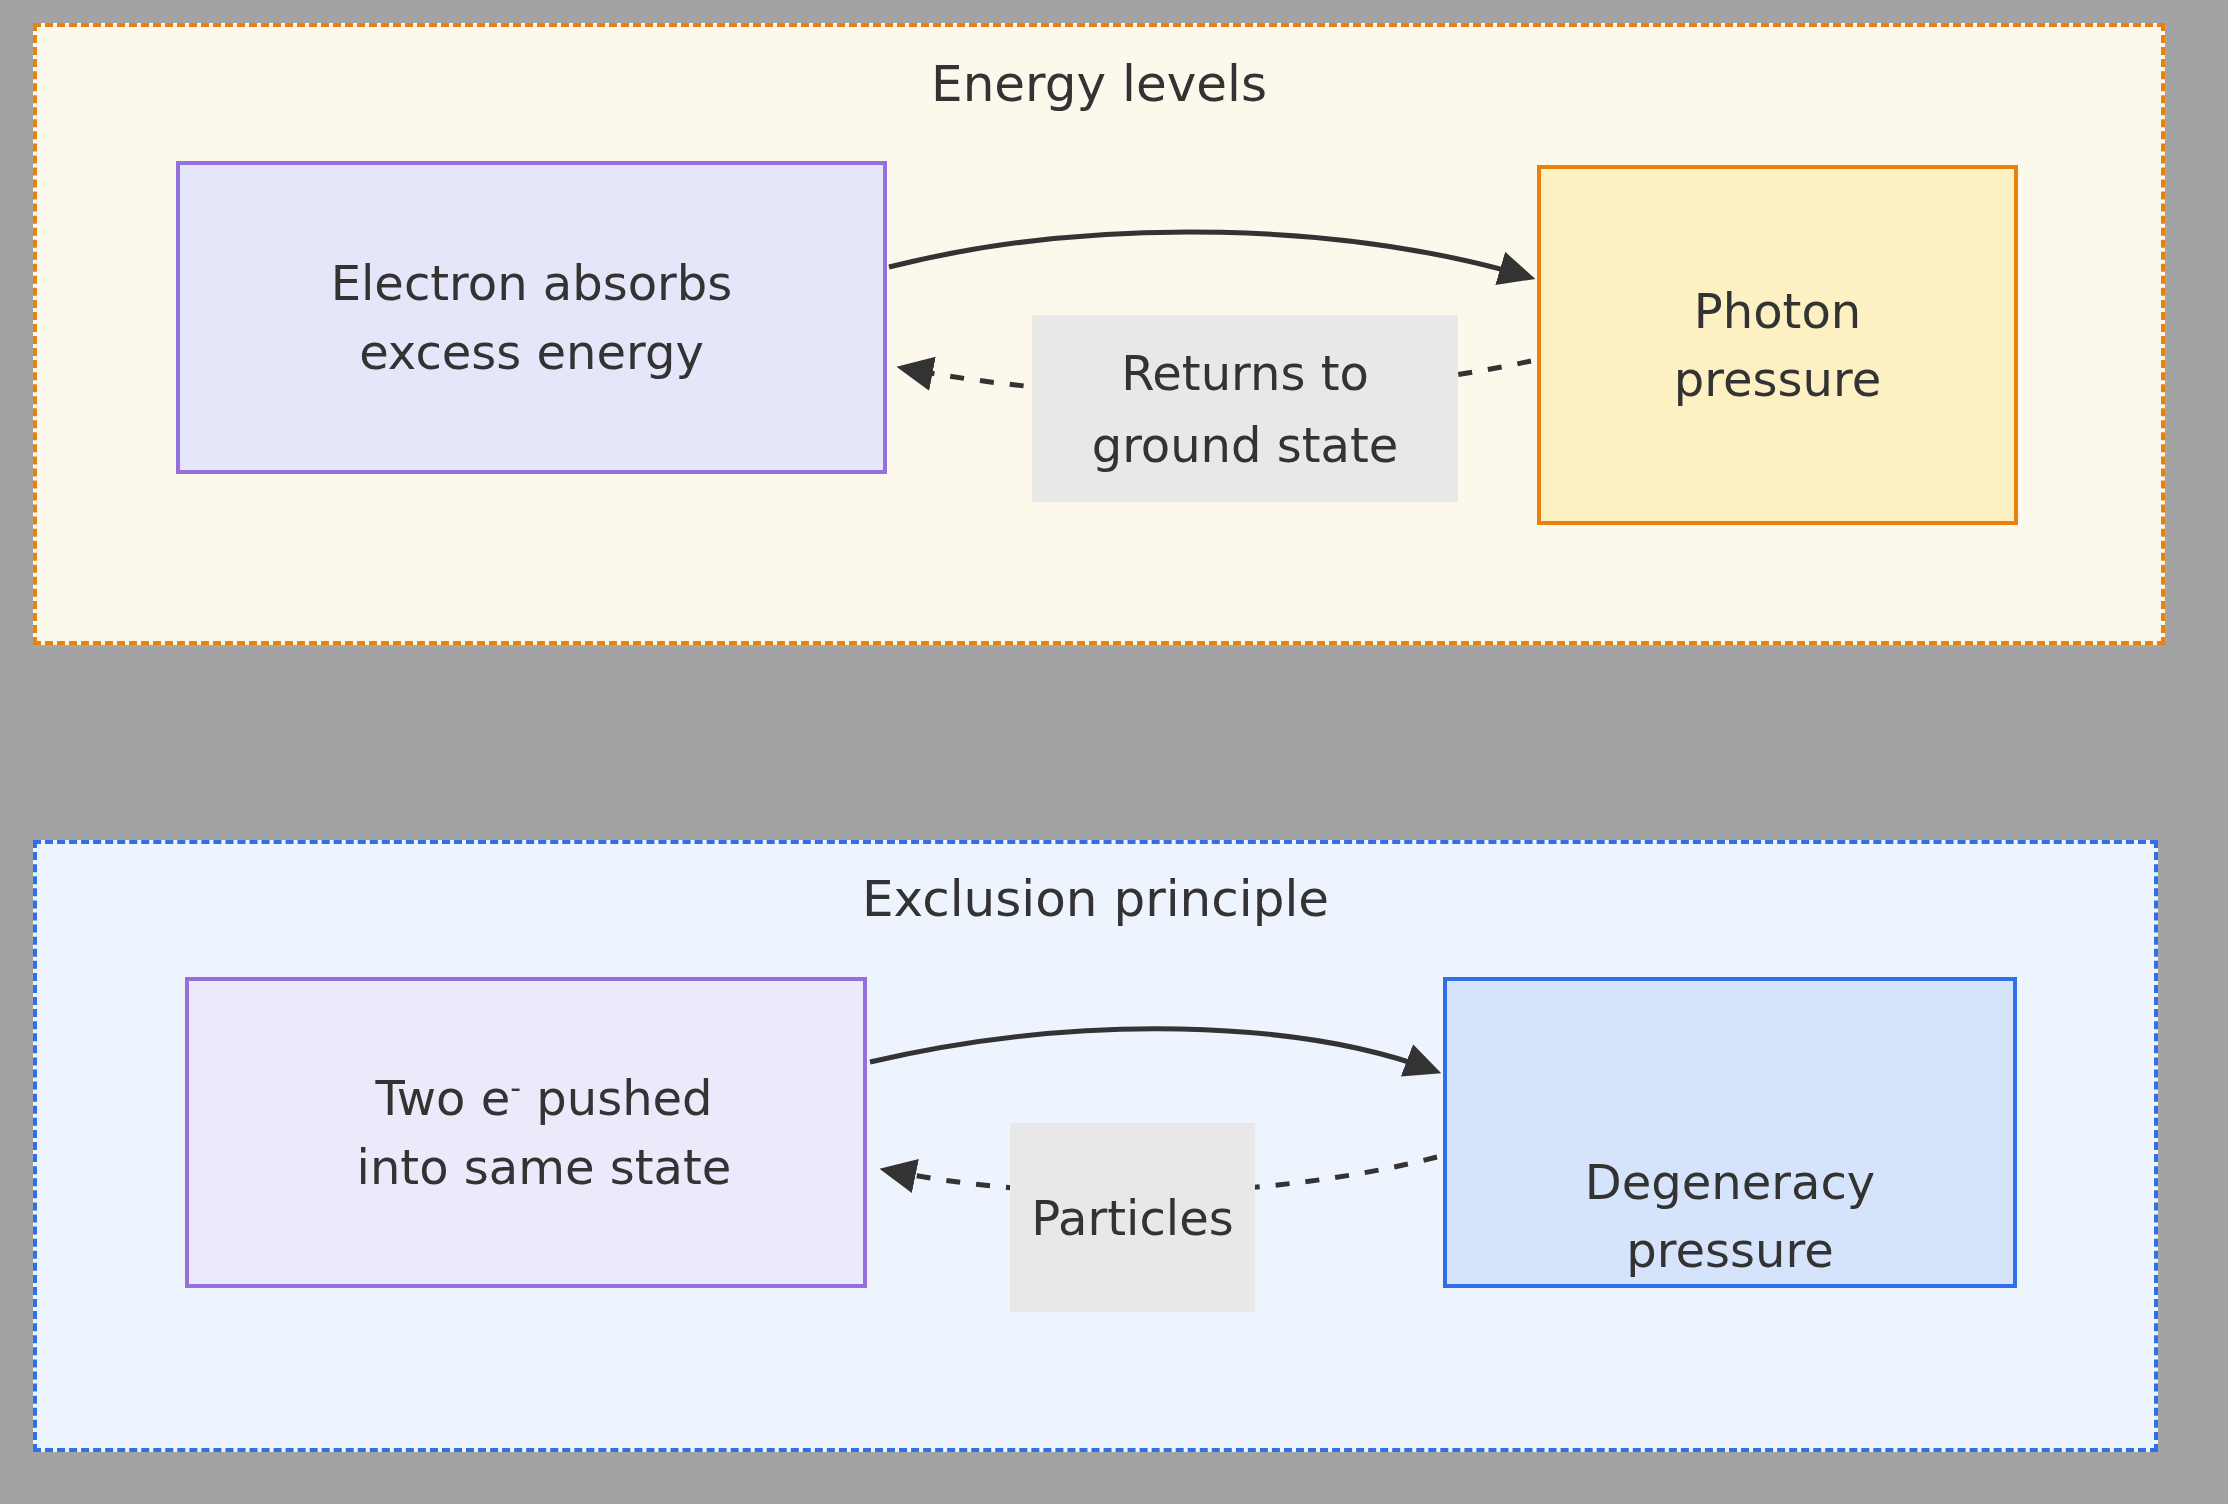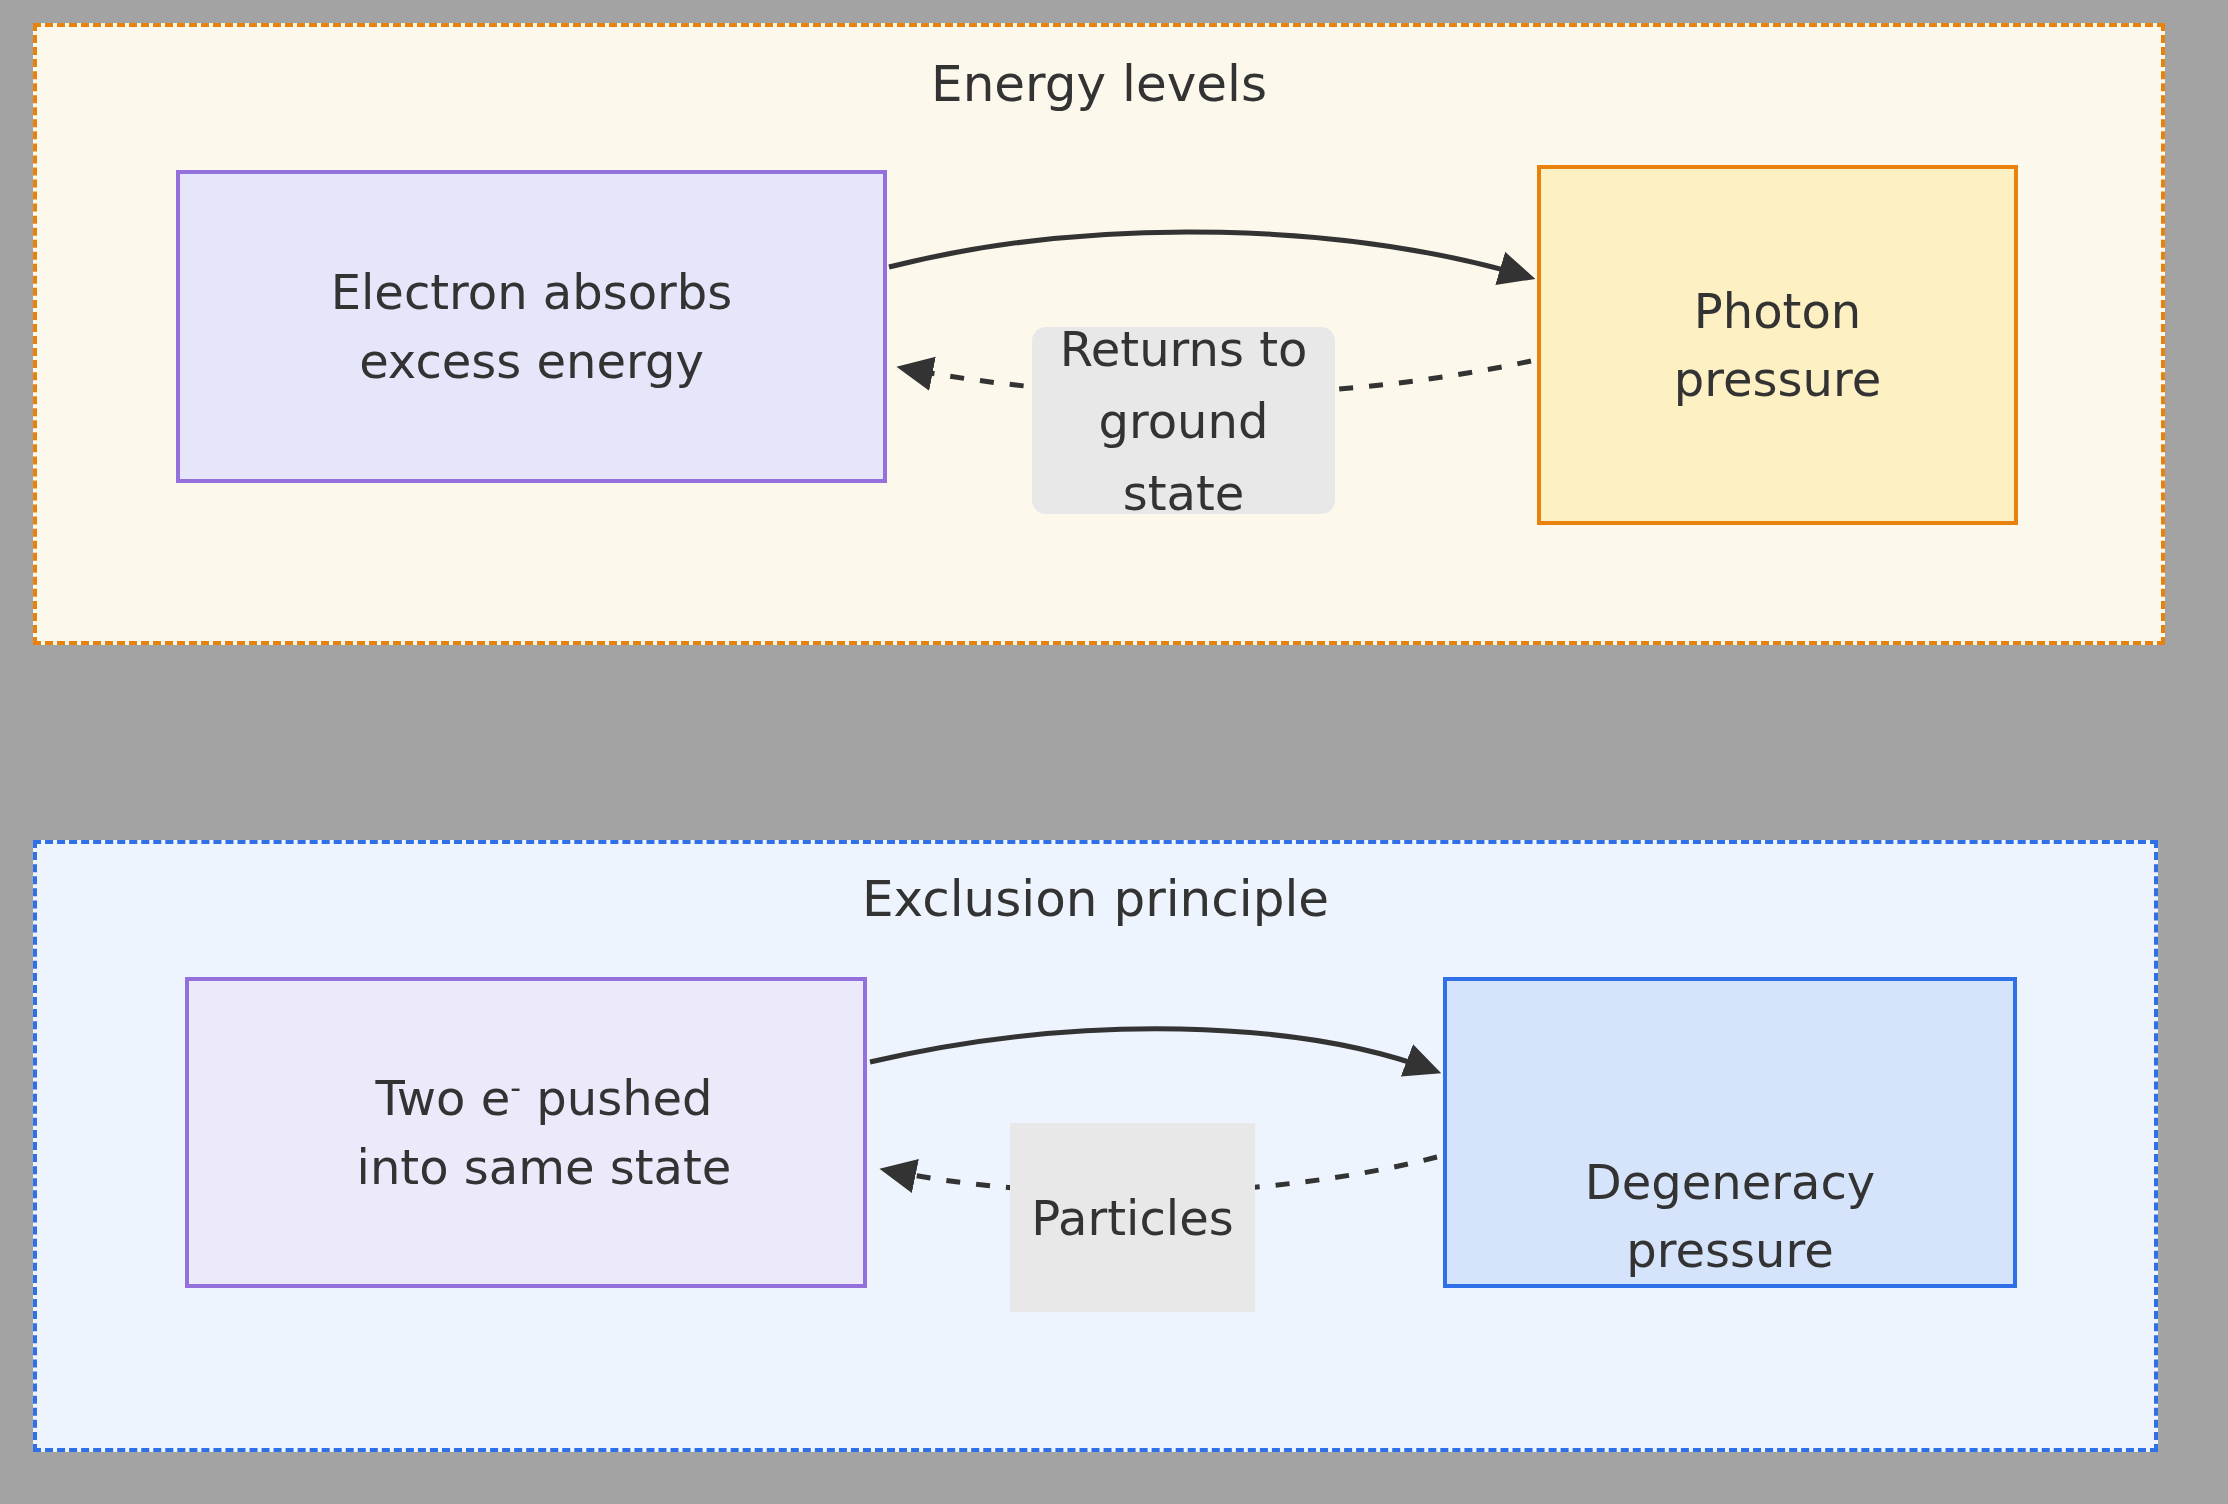--- a/index.html
+++ b/index.html
@@ -25,21 +25,21 @@
 </style>
 </head>
 <body>
 
 <div class="canvas">
 
   <div class="panel" style="left:33px;top:23px;width:2132px;height:622px;background:#fdf8ec;border:4px dashed #e8820c;">
     <div class="panel-title" style="top:32px;">Energy levels</div>
   </div>
 
-  <div class="node" style="left:176px;top:170px;width:711px;height:313px;background:#e6e6fa;border:4px solid #9370db;">
+  <div class="node" style="left:176px;top:161px;width:711px;height:313px;background:#e6e6fa;border:4px solid #9370db;">
     <span class="ln">Electron absorbs</span>
     <span class="ln">excess energy</span>
   </div>
 
   <div class="node" style="left:1537px;top:165px;width:481px;height:360px;background:#fdf0c2;border:4px solid #e8820c;">
     <span class="ln">Photon</span>
     <span class="ln">pressure</span>
   </div>
 
   <div class="panel" style="left:33px;top:840px;width:2125px;height:612px;background:#eef4fe;border:4px dashed #2f6fe8;">
@@ -68,21 +68,21 @@
 
     <path d="M 889 267 C 1100 214 1350 224 1529 277" fill="none" stroke="#333333" stroke-width="5" marker-end="url(#arrowSolid)"></path>
 
     <path d="M 1531 361 C 1330 404 1100 406 903 368" fill="none" stroke="#333333" stroke-width="5" stroke-dasharray="14 16" stroke-linecap="butt" marker-end="url(#arrowDotted)"></path>
 
     <path d="M 870 1062 C 1080 1013 1300 1020 1435 1071" fill="none" stroke="#333333" stroke-width="5" marker-end="url(#arrowSolid)"></path>
 
     <path d="M 1437 1157 C 1270 1200 1050 1204 886 1170" fill="none" stroke="#333333" stroke-width="5" stroke-dasharray="14 16" stroke-linecap="butt" marker-end="url(#arrowDotted)"></path>
   </svg>
 
-  <div class="edge-label" style="left:1032px;top:327px;width:303px;height:187px;border-radius:14px;">
+  <div class="edge-label" style="left:1032px;top:315px;width:426px;height:187px;">
     <span class="ln">Returns to</span>
     <span class="ln">ground state</span>
   </div>
 
   <div class="edge-label" style="left:1010px;top:1123px;width:245px;height:189px;">
     <span class="ln">Particles</span>
   </div>
 
 </div>
 

